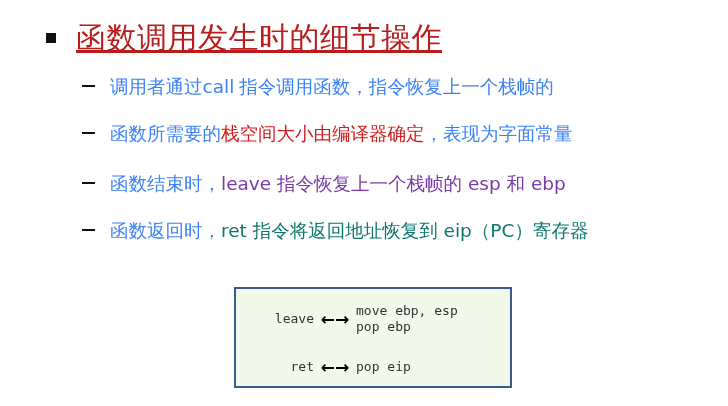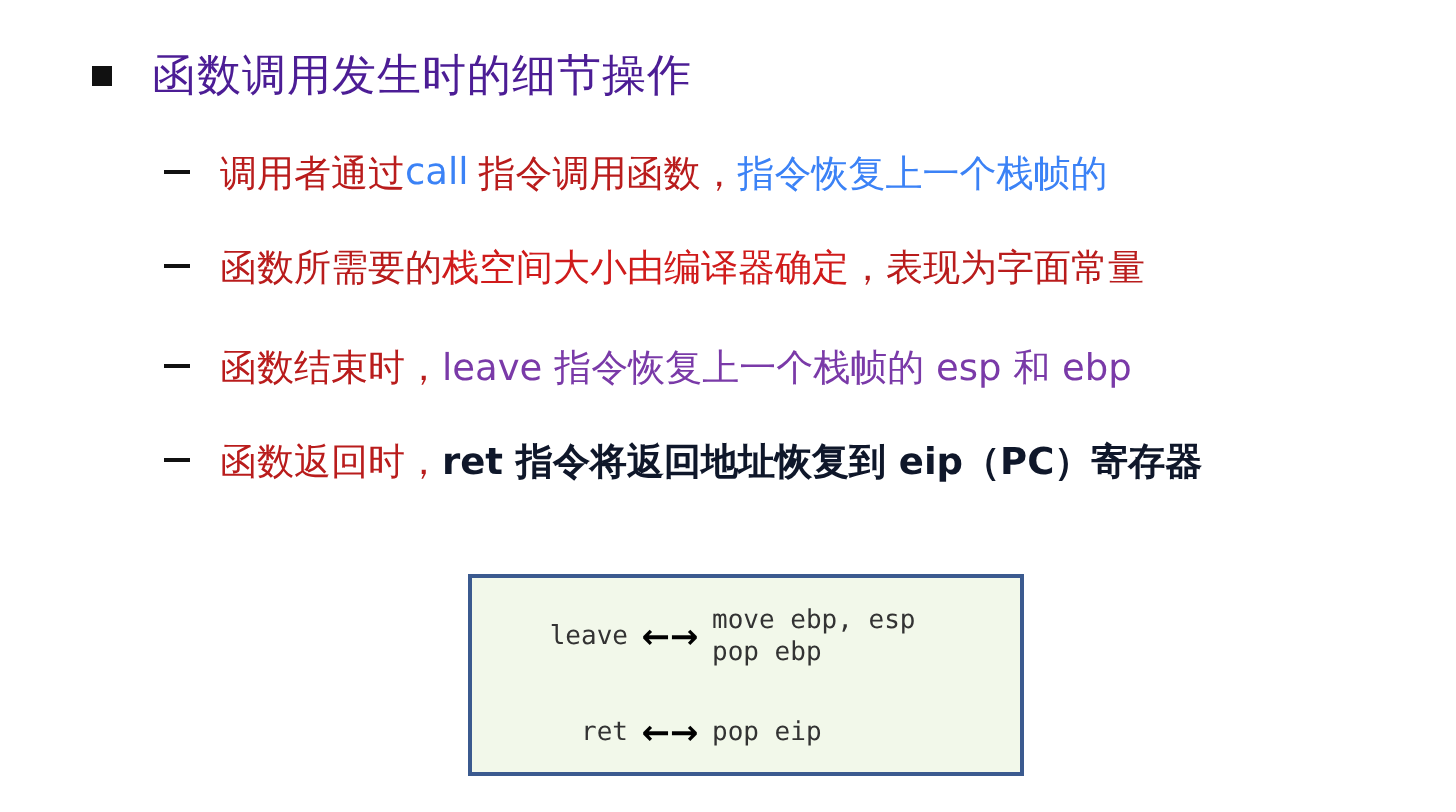--- a/index.html
+++ b/index.html
@@ -29,46 +29,47 @@
       align-items: center;
     }
     .bullet-square {
       width: 10px;
       height: 10px;
       background: #111111;
       display: inline-block;
       margin-right: 20px;
     }
     .l1-text {
-      font-size: 22px;
-      color: #4c1d95;
+      font-size: 30px;
+      color: #b91c1c;
       white-space: nowrap;
       letter-spacing: 0.5px;
+      text-decoration: underline;
     }
     .l2 {
       position: absolute;
       left: 82px;
       height: 30px;
       display: flex;
       align-items: center;
       white-space: nowrap;
       font-size: 18.5px;
     }
     .dash {
       display: inline-block;
       width: 13px;
       height: 2px;
       background: #111111;
       margin-right: 15px;
     }
-    .blk { color: #b91c1c; }
+    .blk { color: #3b82f6; }
     .blue { color: #3b82f6; }
     .red { color: #d01b1b; text-align: center; }
     .purple { color: #7a3aa8; }
-    .navy { color: #0f172a; font-weight: bold; }
+    .navy { color: #0f766e; }
     .sp { display: inline-block; width: 5px; }
 
     .codebox {
       position: absolute;
       left: 234px;
       top: 287px;
       width: 278px;
       height: 101px;
       background: #f2f8ea;
       border: 2px solid #3b5a8f;

